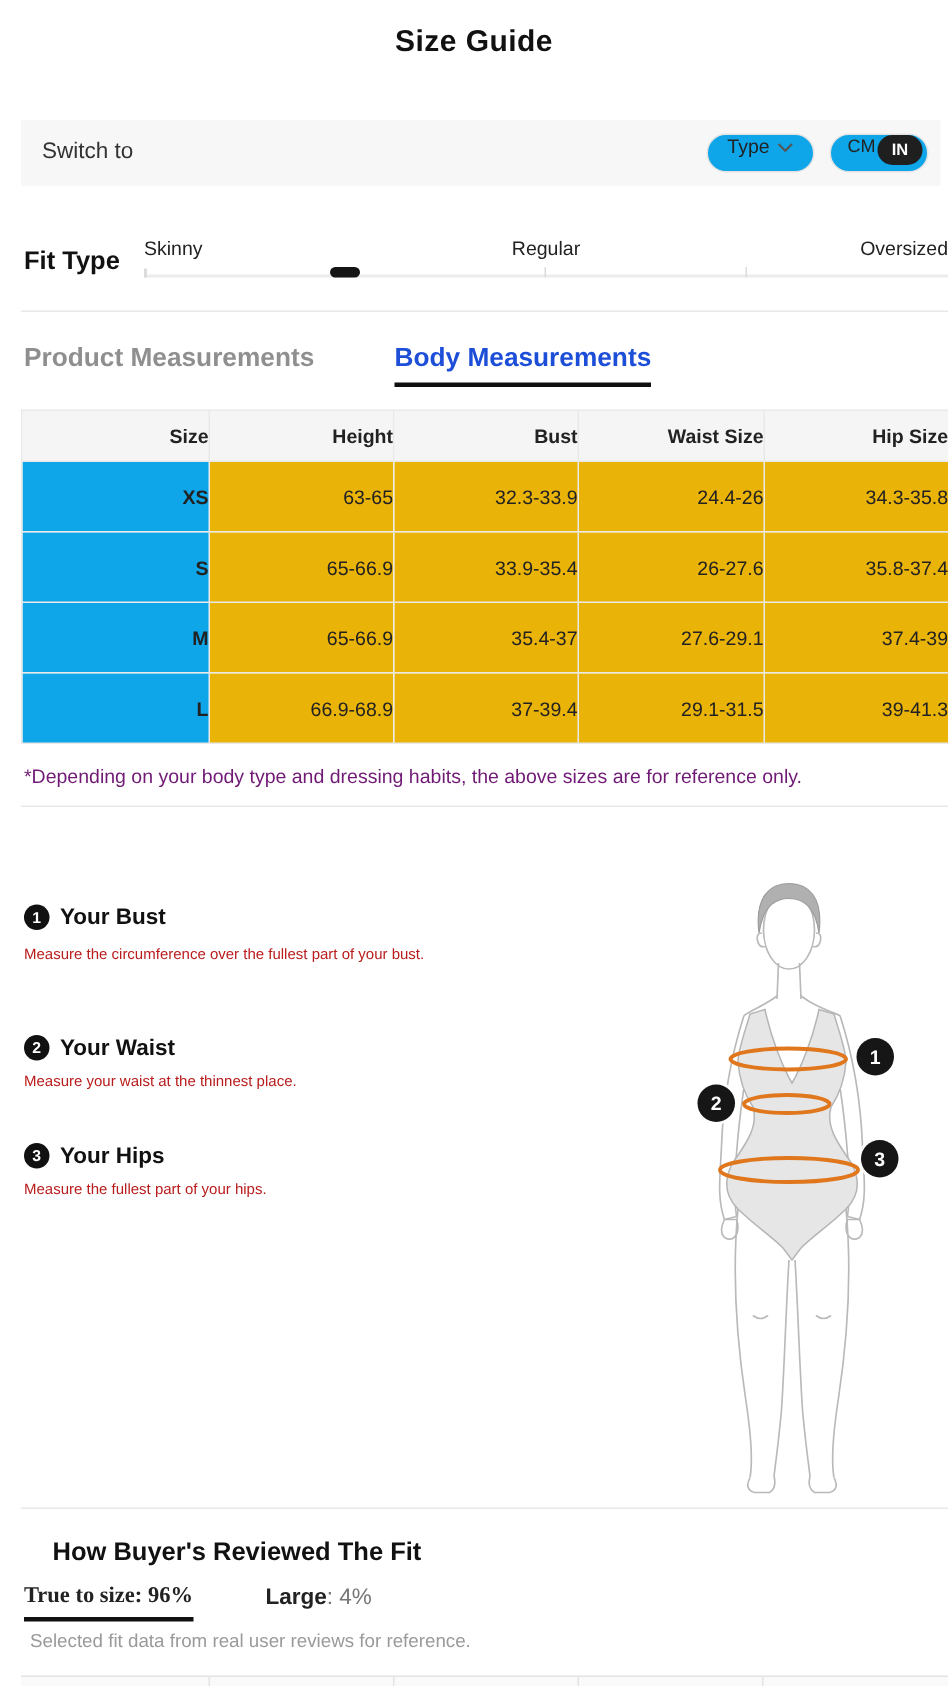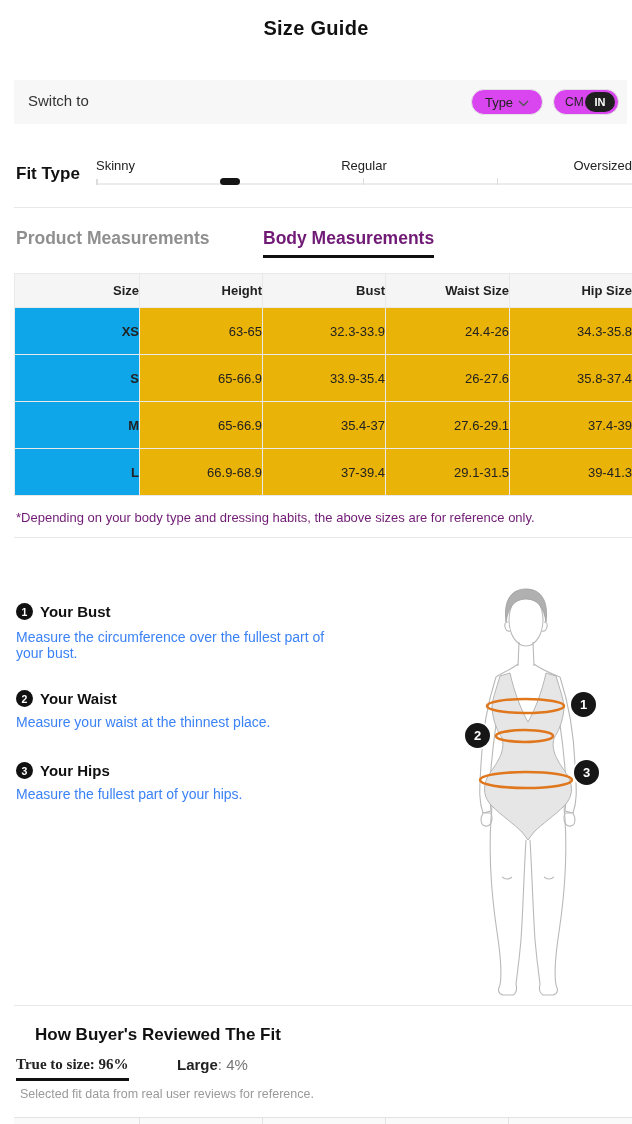--- a/index.html
+++ b/index.html
@@ -9,22 +9,22 @@
           -webkit-font-smoothing:antialiased; }
 
   
   .page-title { position:absolute; top:17px; left:0; width:632px; text-align:center;
                 font-size:20px; font-weight:700; letter-spacing:.3px; color:#111; }
 
   
   .switch-bar { position:absolute; top:80px; left:14px; width:613px; height:44px;
                 background:#f7f7f7; }
   .switch-label { position:absolute; left:14px; top:12px; font-size:15px; color:#333; }
-  .pill { position:absolute; top:9px; height:26px; background:#d946ef; border:1px solid #e3e3e3;
-          border-radius:14px; display:flex; align-items:center; }
+  .pill { position:absolute; top:9px; height:26px; background:#0ea5e9; border:1px solid #e3e3e3;
+          border-radius:14px; display:flex; align-items:flex-start; }
   .type-pill { right:84px; width:72px; justify-content:center; gap:5px; font-size:13px; color:#222; cursor:pointer; }
   .unit-pill { right:8px; width:66px; padding:0 3px 0 11px; justify-content:space-between; cursor:pointer; }
   .unit-cm { font-size:12px; color:#222; }
   .unit-in { width:30px; height:20px; border-radius:10px; background:#1f1f1f; color:#fff;
              font-size:11px; font-weight:700; display:flex; align-items:center; justify-content:center; }
 
   
   .fit-label { position:absolute; left:16px; top:164px; font-size:17px; font-weight:700; color:#111; }
   .fit-opt { position:absolute; top:158px; font-size:13px; color:#222; }
   .fit-opt-skinny { left:96px; }
@@ -36,42 +36,42 @@
   .fit-tick.t1 { left:133px; } .fit-tick.t2 { left:267px; } .fit-tick.t3 { left:401px; }
   .fit-marker { position:absolute; left:124px; top:-5px; width:20px; height:7px;
                 border-radius:3.5px; background:#151515; }
 
   .divider { position:absolute; left:14px; width:618px; height:1px; background:#e8e8e8; }
   .d1 { top:207px; } .d2 { top:537px; } .d3 { top:1005px; }
 
   
   .tab { position:absolute; top:228px; font-size:17.5px; font-weight:700; cursor:pointer; }
   .tab-inactive { left:16px; color:#8f8f8f; }
-  .tab-active { left:263px; color:#701a75; padding-bottom:6px; border-bottom:3px solid #0f0f0f; }
+  .tab-active { left:263px; color:#1d4ed8; padding-bottom:6px; border-bottom:3px solid #0f0f0f; }
 
   
   .size-table { position:absolute; top:273px; left:14px; width:618px;
                 border-collapse:collapse; table-layout:fixed; font-size:13px; }
   .size-table th, .size-table td { border:1px solid #e9e9e9; text-align:right; vertical-align:middle; color:#222; }
   .size-table th { height:34px; background:#f5f5f5; font-weight:700; }
   .size-table td { height:47px; background:#eab308; }
   .size-table td.first { background:#0ea5e9; font-weight:700; }
 
   .footnote { position:absolute; left:16px; top:510px; font-size:13px; color:#701a75; }
 
   
   .measure-heading-row { position:absolute; left:0; top:556px; width:632px; height:24px; cursor:pointer; }
   .measure-heading { position:absolute; left:16px; top:2px; font-size:17px; color:#222; }
   .chevron-up { position:absolute; left:606px; top:5px; }
 
   .m-item-title { position:absolute; left:16px; display:flex; align-items:center; gap:7px; }
   .m-badge { width:17px; height:17px; border-radius:50%; background:#111; color:#fff;
              font-size:10.5px; font-weight:700; display:flex; align-items:center; justify-content:center; }
   .m-title-text { font-size:15px; font-weight:700; color:#111; }
-  .m-desc { position:absolute; left:16px; width:336px; font-size:14px; line-height:16px; color:#3b82f6; }
+  .m-desc { position:absolute; left:16px; width:336px; font-size:10px; line-height:16px; color:#b91c1c; }
   .i1 { top:603px; } .p1 { top:629px; }
   .i2 { top:690px; } .p2 { top:714px; }
   .i3 { top:762px; } .p3 { top:786px; }
 
   
   .figure-wrap { position:absolute; left:440px; top:580px; width:192px; height:420px; }
   .fig-badge { position:absolute; width:25px; height:25px; border-radius:50%; background:#161616;
                color:#fff; font-size:13px; font-weight:700; display:flex; align-items:center;
                justify-content:center; box-shadow:0 0 0 2px rgba(255,255,255,.85); }
   .fb1 { left:131px; top:112px; } .fb2 { left:25px; top:143px; } .fb3 { left:134px; top:180px; }

